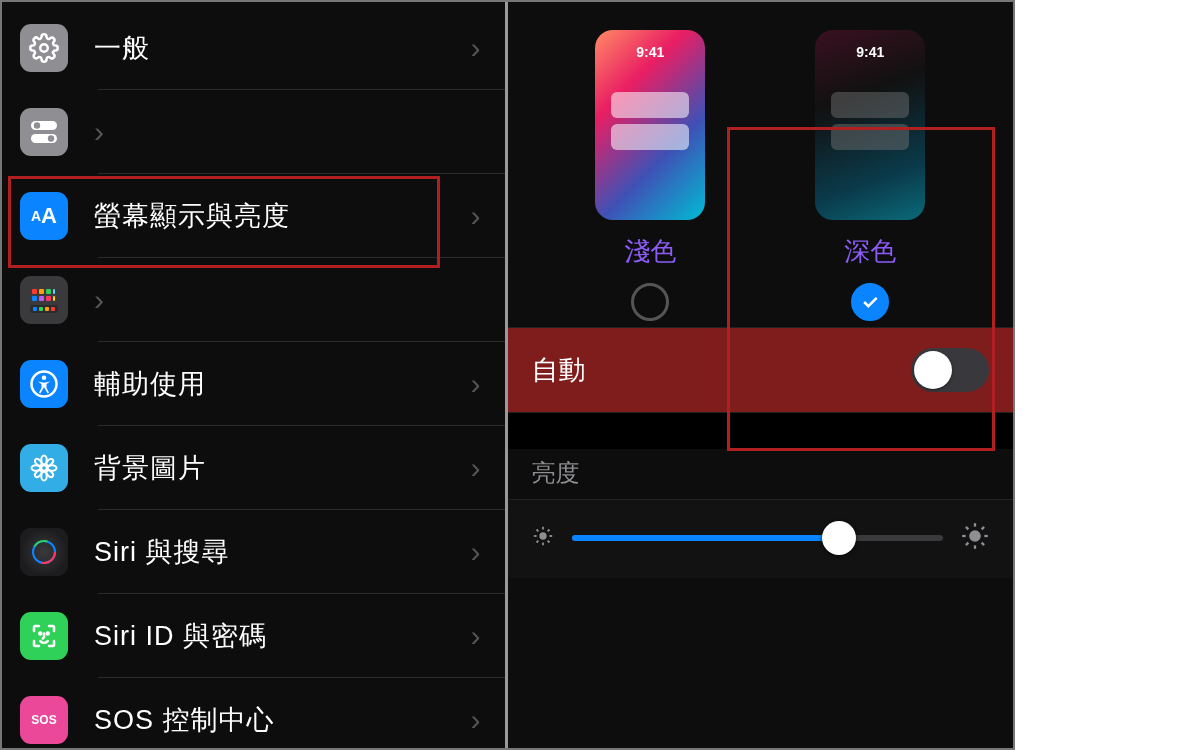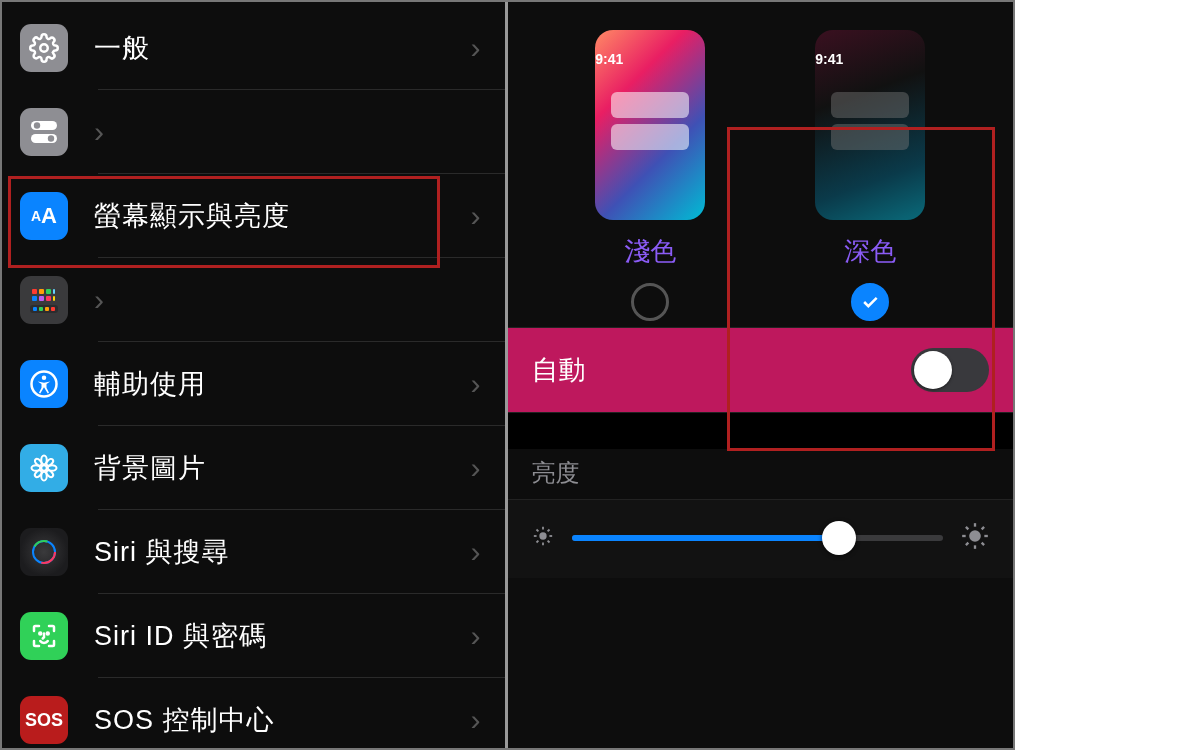--- a/index.html
+++ b/index.html
@@ -55,42 +55,42 @@
 
   
   .ic-general { background:#8e8e93; }
   .ic-control { background:#8e8e93; }
   .ic-display { background:#0a84ff; }
   .ic-home { background:#3a3a3c; }
   .ic-access { background:#0a84ff; }
   .ic-wallpaper { background:#32ade6; }
   .ic-siri { background:#1c1c1e; }
   .ic-faceid { background:#30d158; }
-  .ic-sos { background:#b91c1c; color:#fff; font-weight:700; font-size:18px; }
+  .ic-sos { background:#ec4899; color:#fff; font-weight:700; font-size:12px; }
 
   
   .section-title {
     color:#8e8e93; font-size:24px;
     padding: 56px 24px 10px 24px;
   }
   .appearance {
     display:flex; justify-content:center; gap:110px;
     padding: 28px 0 6px 0;
     position:relative;
   }
   .option { display:flex; flex-direction:column; align-items:center; gap:14px; }
   .phone {
     width:110px; height:190px; border-radius:18px;
     position:relative; overflow:hidden;
   }
   .phone.light { background: linear-gradient(135deg,#ff8a65 0%, #e91e63 30%, #3f51b5 65%, #00bcd4 100%); }
   .phone.dark  { background: linear-gradient(160deg,#3a1020 0%, #111 35%, #0a3a4a 75%, #0a6a7a 100%); }
   .phone .time {
-    position:absolute; top:14px; left:0; right:0; text-align:left;
-    color:#fff; font-size:14px; font-weight:600;margin-top:7px;
+    position:absolute; top:14px; left:0; right:0; text-align:center;
+    color:#fff; font-size:14px; font-weight:600;
   }
   .phone .widget {
     position:absolute; left:16px; right:16px; height:26px; border-radius:6px;
   }
   .phone.light .widget { background: rgba(255,255,255,0.55); }
   .phone.dark  .widget { background: rgba(120,120,120,0.45); }
   .w1 { top:62px; } .w2 { top:94px; }
 
   .opt-label { font-size:26px; color:#8b5cf6; }
   .radio {
@@ -103,21 +103,21 @@
   .radio svg { display:none; }
 
   .hl-right { right:18px; top:125px; width:268px; height:324px; }
 
   .cell {
     display:flex; align-items:center; justify-content:space-between;
     padding: 20px 24px;
     border-top:1px solid #222;
     border-bottom:1px solid #222;
     font-size:27px;
-    background:#be185d;
+    background:#7f1d1d;
   }
   .switch {
     width:78px; height:44px; border-radius:22px;
     background:#39393d; position:relative;
   }
   .switch .knob {
     position:absolute; top:3px; width:38px; height:38px; border-radius:50%;
     background:#fff; box-shadow:0 1px 3px rgba(0,0,0,.5);
   }
   .switch.off .knob { left:3px; }

